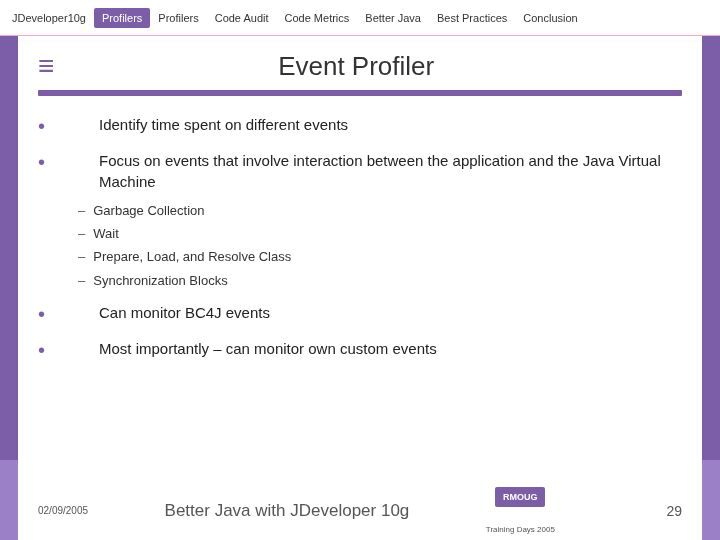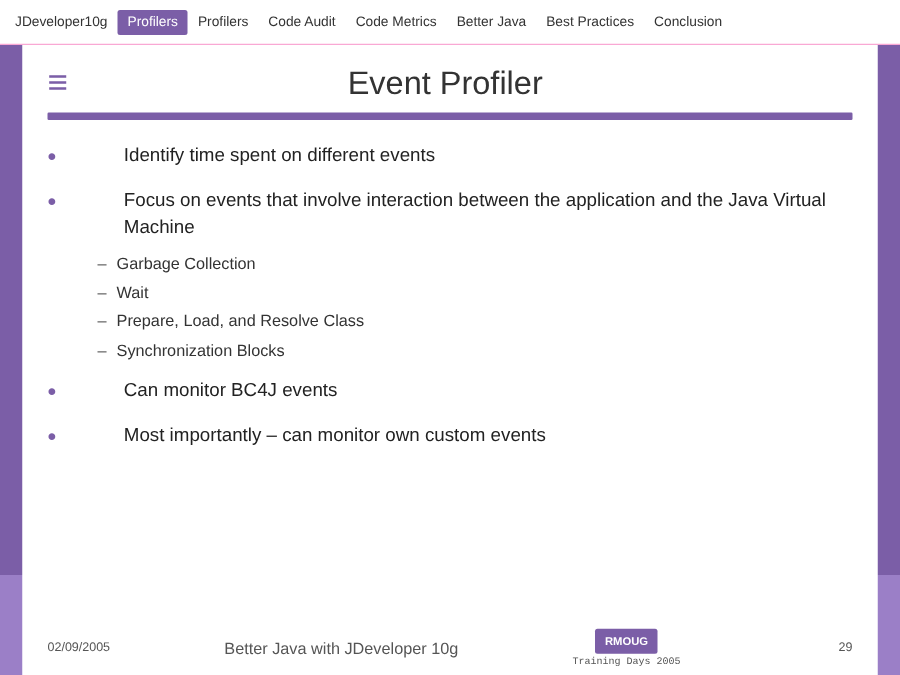--- a/index.html
+++ b/index.html
@@ -167,21 +167,21 @@
       display: flex;
       align-items: center;
       justify-content: space-between;
       padding: 0 20px;
     }
     .footer-date {
       font-size: 10px;
       color: #555555;
     }
     .footer-title {
-      font-size: 13px;
+      font-size: 17px;
       color: #555555;
     }
     .footer-logo {
       display: flex;
       flex-direction: column;
       align-items: center;
     }
     .footer-logo-box {
       width: 50px;
       height: 20px;
@@ -193,25 +193,24 @@
     }
     .footer-logo-text {
       color: white;
       font-size: 9px;
       font-weight: bold;
     }
     .footer-logo-sub {
       font-size: 8px;
       color: #555555;
       text-align: left;
-      margin-top: 2px;
-      font-family: Liberation Mono, monospace;
+      margin-top: 18px;
     }
     .footer-page {
-      font-size: 10px;
+      font-size: 14px;
       color: #555555;
       margin-left: 35px;
     }
   </style>
 </head>
 <body>
 
 <div class="top-nav">
   <div class="nav-item">JDeveloper10g</div>
   <div class="nav-item active">Profilers</div>

